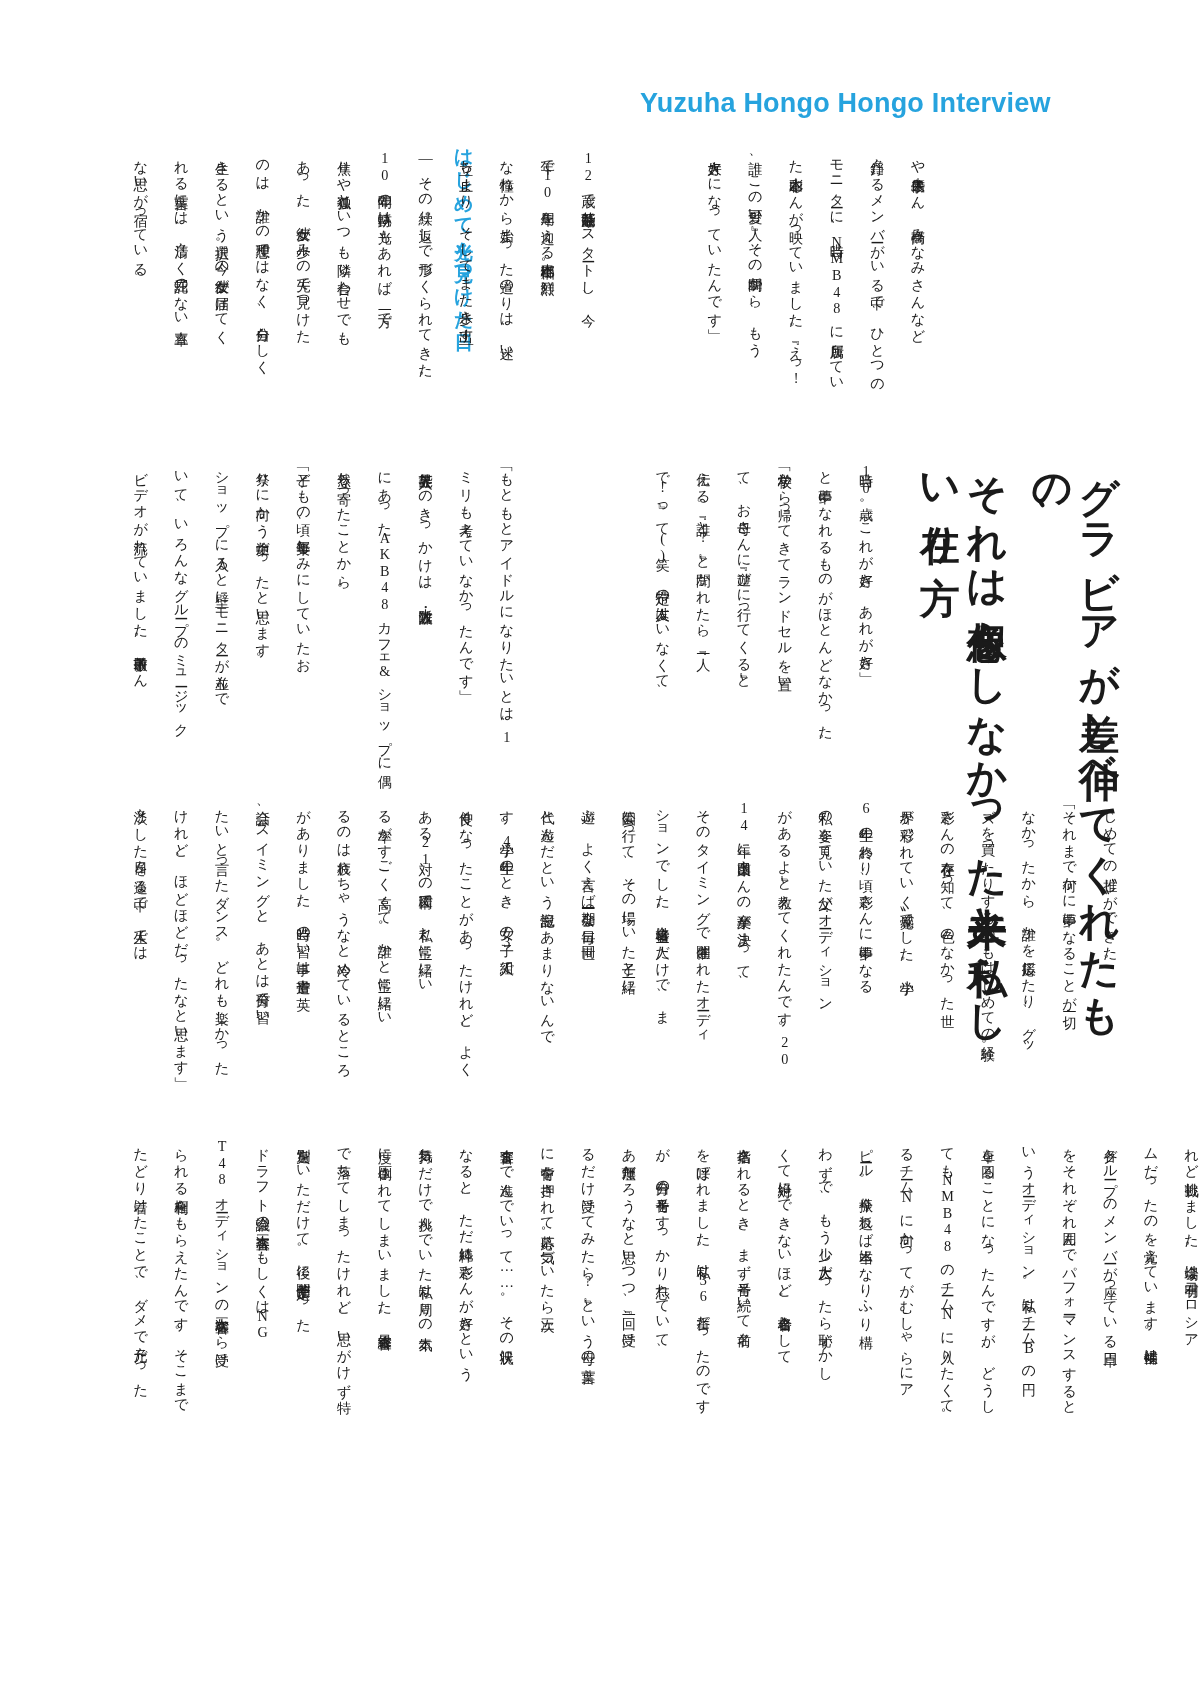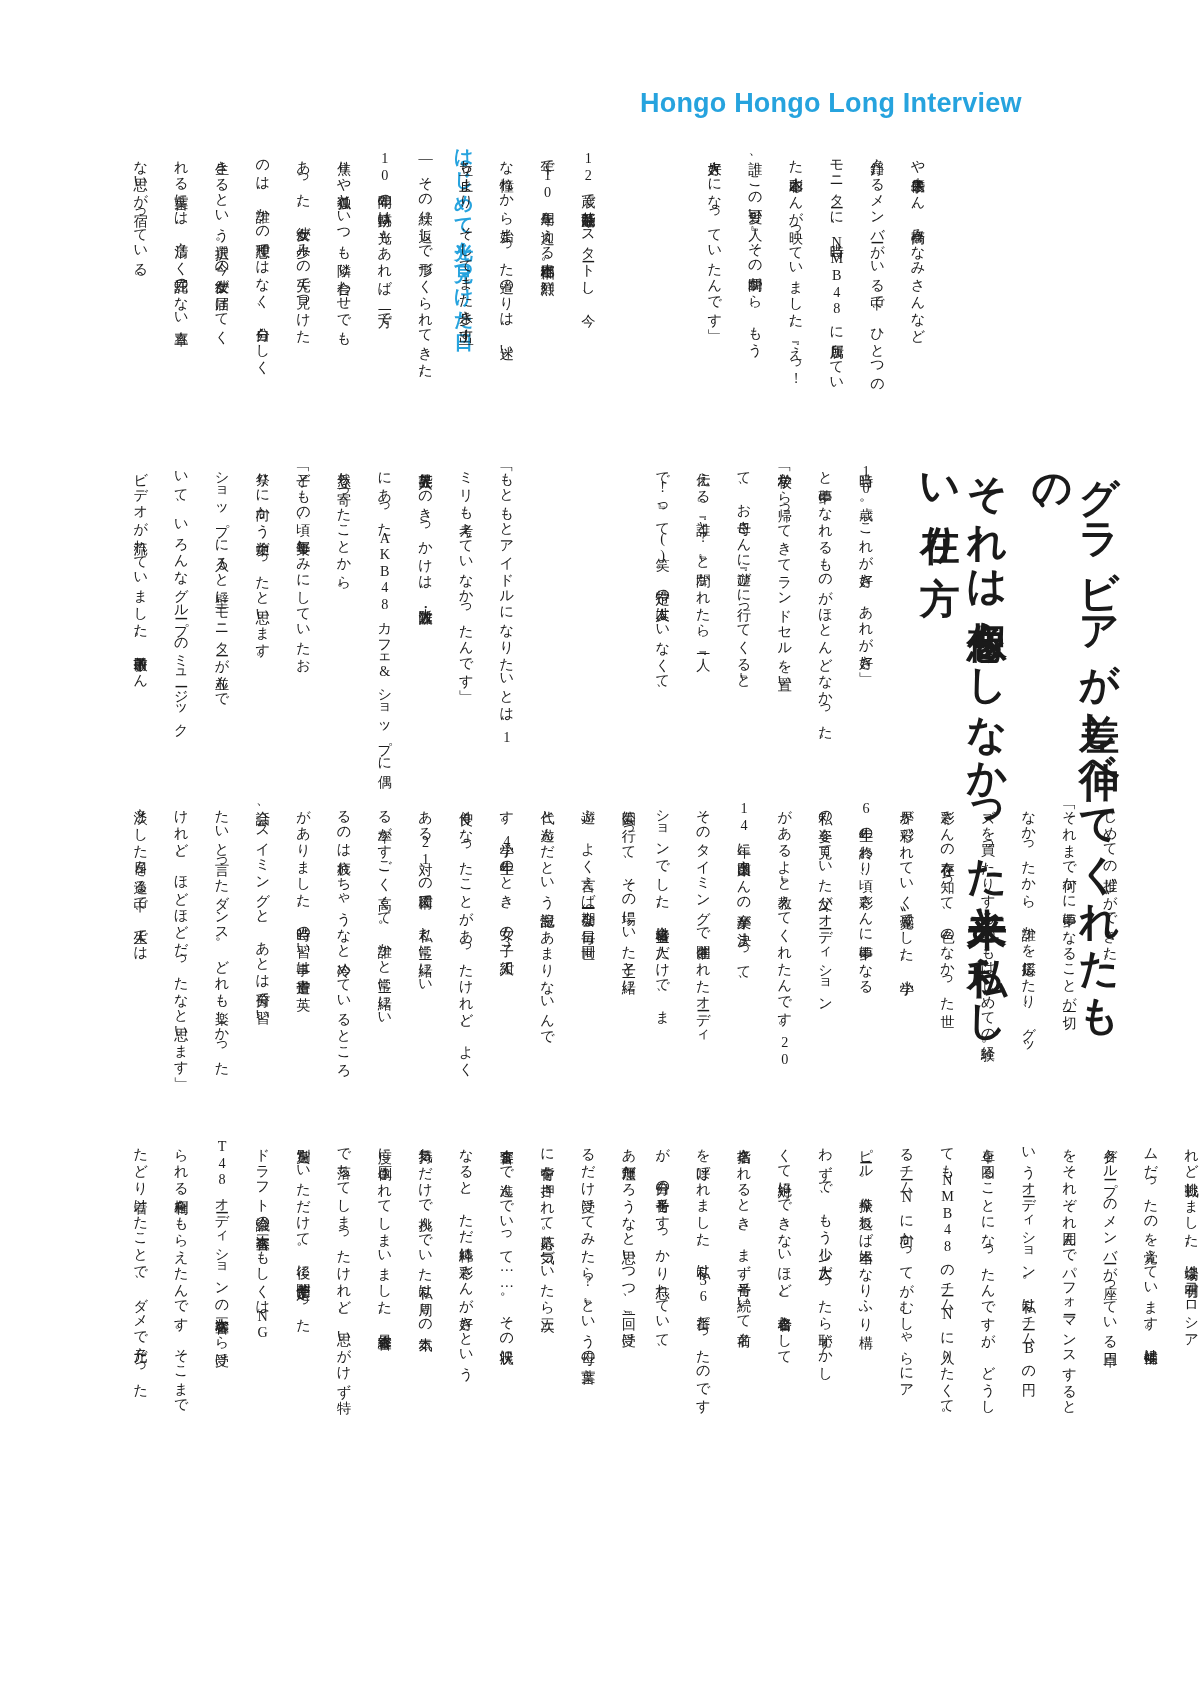--- a/index.html
+++ b/index.html
@@ -110,21 +110,21 @@
   
   #block-bot-left { top: 1138px; left: 126px; height: 330px; }
   
   #block-bot-right { top: 1138px; left: 648px; height: 330px; }
 </style>
 </head>
 <body>
 
 <div class="page">
 
-  <div class="kicker">Hongo Hongo Long Interview</div>
+  <div class="kicker">Yuzuha Hongo Hongo Interview</div>
 
   <div class="headline">
     <div class="headline-line">グラビアが差し伸べてくれたもの、</div>
     <div class="headline-line">それは想像もしなかった未来と私らしい在り方</div>
   </div>
 
   <div class="section-head" id="sec-head-1">はじめて光を見つけた日</div>
 
   <div class="vblock g28" id="block-lead">
     <div class="vcol lead">12歳で芸能活動をスタートし、今</div>

